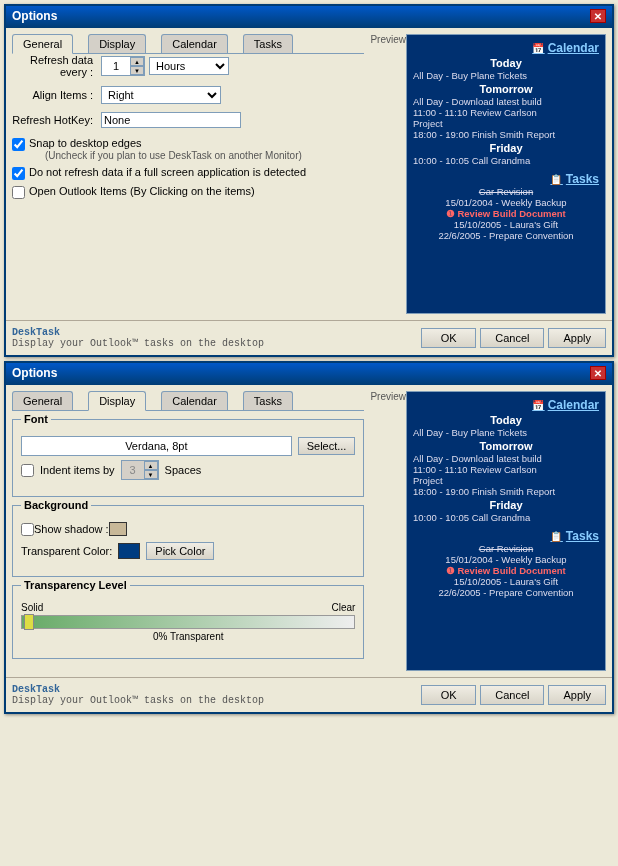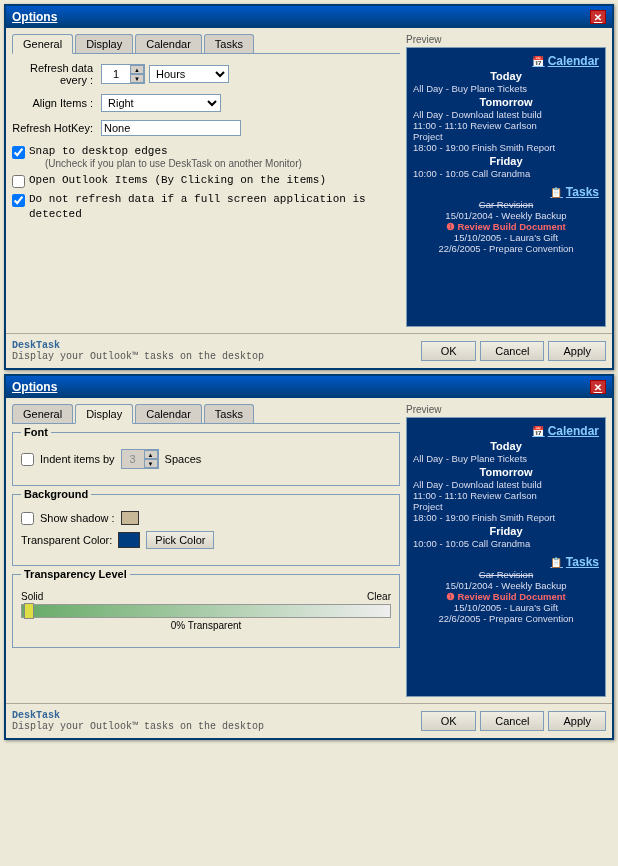--- a/index.html
+++ b/index.html
@@ -17,24 +17,22 @@
       box-shadow: 1px 1px 3px rgba(0,0,0,0.4);
     }
 
     .title-bar {
       background: linear-gradient(to bottom, #0058c8, #003c74);
       color: white;
       font-size: 12px;
       font-weight: bold;
       padding: 3px 6px;
       display: flex;
-      align-items: center;
       justify-content: space-between;
       height: 22px;
-      text-decoration: underline;
     }
 
     .title-bar-close {
       background: #c83030;
       color: white;
       border: 1px solid #a00000;
       width: 16px;
       height: 14px;
       font-size: 10px;
       cursor: pointer;
@@ -60,21 +58,21 @@
       border: 1px solid #7f9db9;
       background: #003070;
       padding: 6px;
       min-height: 280px;
     }
 
     
     .tabs {
       display: flex;
       border-bottom: 1px solid #7f9db9;
-      margin-bottom: 8px;
+      gap: 13px;
     }
 
     .tab {
       padding: 3px 10px;
       border: 1px solid #7f9db9;
       border-bottom: none;
       background: #d4d0c8;
       cursor: pointer;
       font-size: 11px;
       margin-right: 2px;
@@ -166,21 +164,20 @@
       gap: 4px;
     }
 
     .checkbox-row input[type="checkbox"] {
       margin-top: 2px;
     }
 
     .checkbox-label {
       font-size: 11px;
       line-height: 1.3;
-      font-family: Liberation Mono, monospace;
     }
 
     .sub-label {
       color: #555;
       font-size: 10px;
       margin-left: 16px;
     }
 
     
     .window-footer {
@@ -340,21 +337,21 @@
       font-size: 11px;
       padding: 2px 8px;
       border: 1px solid #7f9db9;
       background: linear-gradient(to bottom, #f0ede4, #d8d4c8);
       cursor: pointer;
     }
 
     .shadow-row {
       display: flex;
       align-items: center;
-      gap: 6px;
+      gap: 0;
       margin-bottom: 6px;
     }
 
     .shadow-swatch {
       width: 18px;
       height: 14px;
       background: #c8b898;
       border: 1px solid #333;
       display: inline-block;
     }
@@ -392,21 +389,21 @@
       border: 1px solid #888;
     }
 
     .slider-percent {
       text-align: center;
       font-size: 10px;
     }
 
     .preview-panel-wrapper {
       display: flex;
-      flex-direction: column;
+      flex-direction: row;
     }
 
     .preview-panel-label {
       font-size: 10px;
       color: #555;
       margin-bottom: 2px;
     }
 
   </style>
 </head>
@@ -460,27 +457,27 @@
 
       <div class="checkbox-row">
         <input type="checkbox" checked="" style="">
         <div>
           <span class="checkbox-label">Snap to desktop edges</span>
           <div class="sub-label">(Uncheck if you plan to use DeskTask on another Monitor)</div>
         </div>
       </div>
 
       <div class="checkbox-row">
+        <input type="checkbox" checked="" style="">
+        <span class="checkbox-label">Do not refresh data if a full screen application is detected</span>
+      </div>
+
+      <div class="checkbox-row">
         <input type="checkbox" style="">
         <span class="checkbox-label">Open Outlook Items (By Clicking on the items)</span>
-      </div>
-
-      <div class="checkbox-row">
-        <input type="checkbox" checked="" style="">
-        <span class="checkbox-label">Do not refresh data if a full screen application is detected</span>
       </div>
     </div>
 
     <div class="preview-panel-wrapper">
       <div class="preview-panel-label">Preview</div>
       <div class="right-panel">
         <div class="preview-heading">
           <span style="font-size:10px;">📅</span>
           <span>Calendar</span>
         </div>
@@ -530,20 +527,26 @@
 
       <div class="tabs">
         <div class="tab">General</div>
         <div class="tab active">Display</div>
         <div class="tab">Calendar</div>
         <div class="tab">Tasks</div>
       </div>
 
       <div class="group-box" style="margin-top:8px;">
         <span class="group-box-title">Font</span>
+        <div class="font-row">
+          <div class="font-display">
+            <span>Verdana, 8pt</span>
+          </div>
+          <button class="select-btn">Select...</button>
+        </div>
         <div class="indent-row">
           <input type="checkbox" style="">
           <span>Indent items by</span>
           <div class="indent-spinner">
             <input type="text" value="3" style="background: rgb(212, 208, 200); color: rgb(136, 136, 136); border: none; width: 22px; text-align: center; font-family: Tahoma, Arial, sans-serif; font-size: 11px;">
             <div style="display:flex;flex-direction:column;">
               <button class="spinner-btn" style="background:#d4d0c8;">▲</button>
               <button class="spinner-btn" style="background:#d4d0c8;">▼</button>
             </div>
           </div>

